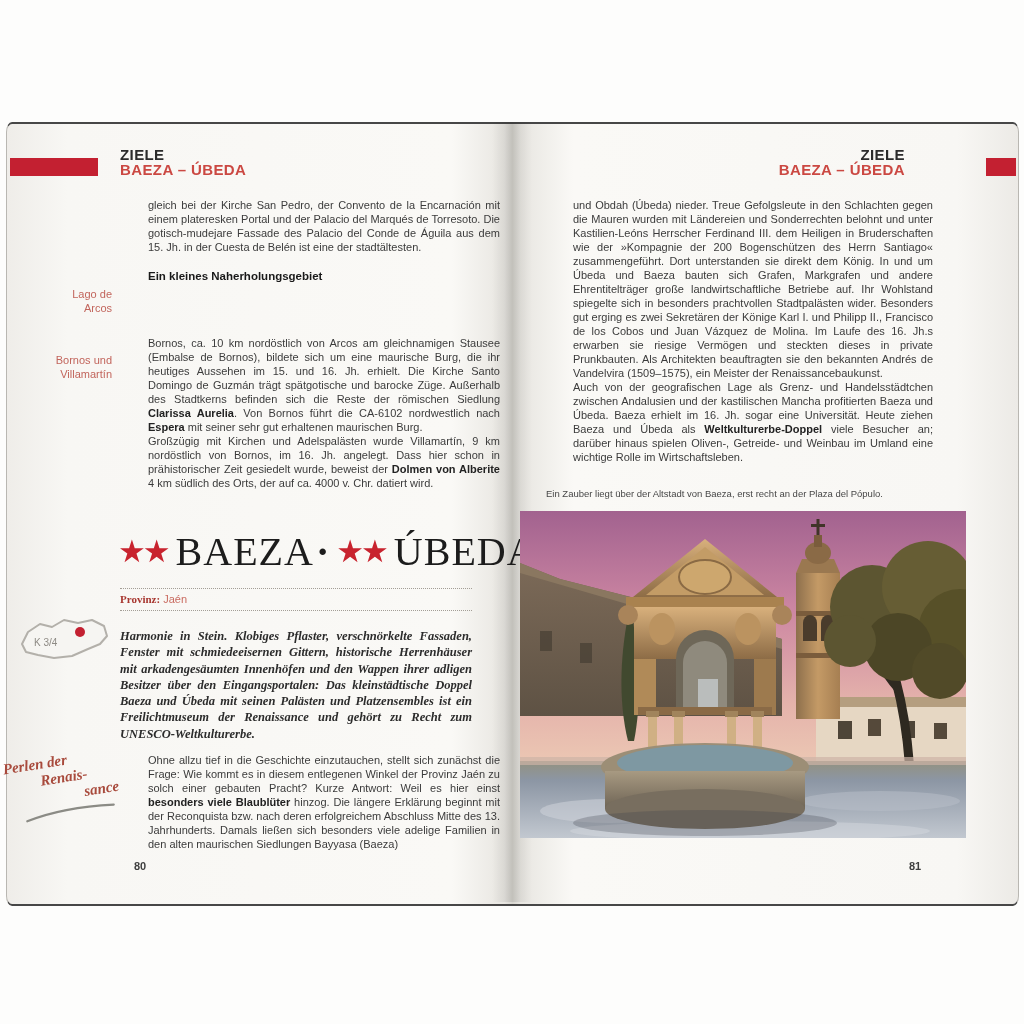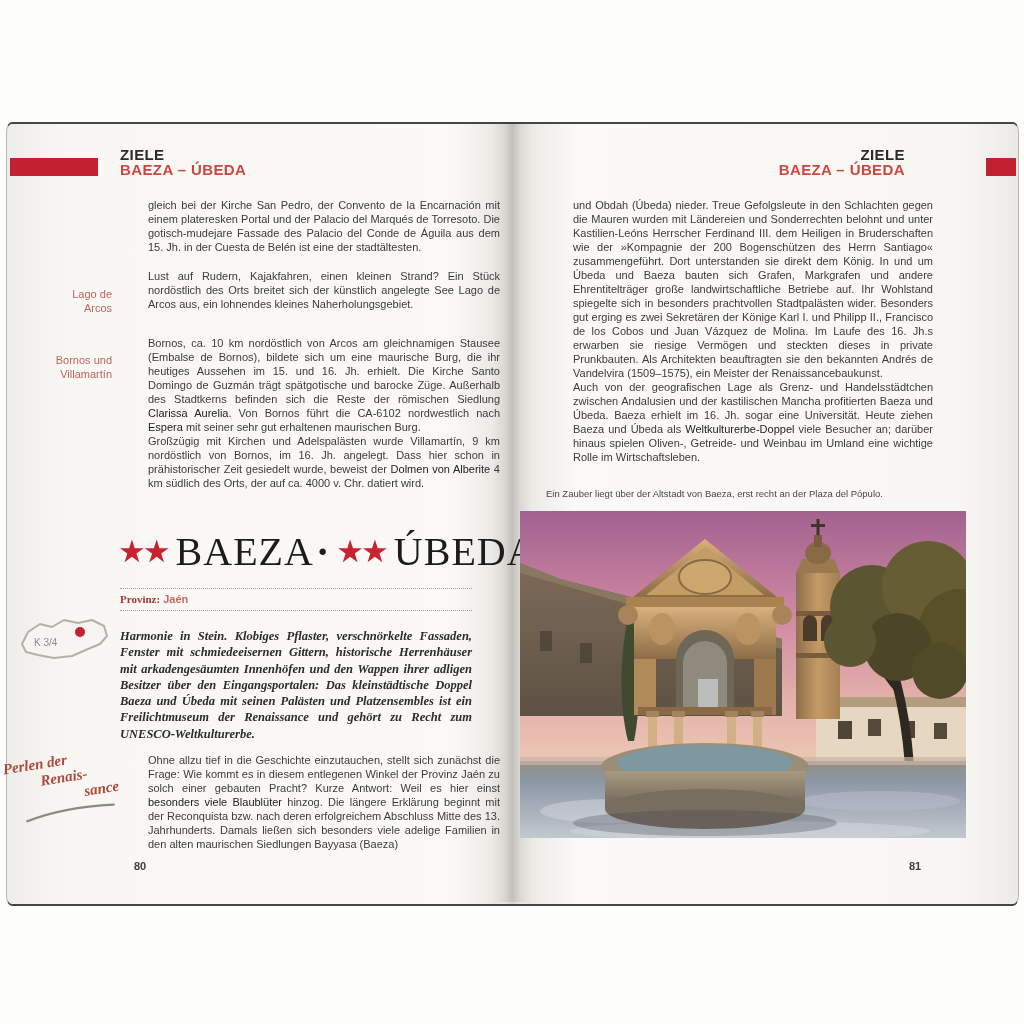--- a/index.html
+++ b/index.html
@@ -25,41 +25,41 @@
   
   .hdr{position:absolute;font-size:15px;font-weight:bold;letter-spacing:.4px;line-height:15px;}
   .hdr .kicker{color:#2b2b2b;display:block;}
   .hdr .title{color:#cb4842;display:block;}
   .hdr-left{left:120px;top:147px;text-align:left;}
   .hdr-right{left:545px;width:360px;top:147px;text-align:right;}
 
   
   .body-txt{font-size:11px;line-height:14px;color:#3b3b3b;text-align:justify;margin-left:28px;}
   .body-txt p{margin:0;}
-  .seg-b{font-weight:normal;color:#222;}
+  .seg-b{font-weight:bold;color:#222;}
   .colL{position:absolute;left:120px;width:352px;}
   .colR{position:absolute;left:545px;width:360px;}
   h4.subhead{margin:0 0 1px 0;font-size:11.5px;line-height:14px;color:#191919;}
 
   
   .mnote{position:absolute;left:28px;width:84px;text-align:right;
     color:#c2655c;font-size:11px;line-height:14px;font-weight:normal;}
   .mnote span{display:block;}
 
   
   .chapter{position:absolute;left:118px;top:530px;width:360px;white-space:nowrap;
     font-family:"Liberation Serif",serif;color:#1c1c1c;font-size:40px;line-height:44px;letter-spacing:1px;}
   .chapter .stars{color:#c8232e;font-size:31px;letter-spacing:-3px;vertical-align:3px;margin-right:8px;}
   .chapter .sep{margin:0 6px 0 2px;font-weight:bold;}
 
   .province{position:absolute;left:120px;top:588px;width:352px;
     border-top:1px dotted #a39e96;border-bottom:1px dotted #a39e96;
     padding:4px 0 5px 0;font-size:11px;font-weight:bold;}
   .province .lbl{color:#a83730;font-family:Liberation Serif, serif;}
-  .province .val{color:#c96b60;font-weight:bold;}
+  .province .val{color:#c96b60;font-weight:normal;}
 
   
   .mapbadge{position:absolute;left:12px;top:608px;width:102px;height:76px;}
 
   
   .intro{position:absolute;left:120px;top:628px;width:352px;
     font-family:"Liberation Serif",serif;font-style:italic;font-weight:bold;
     font-size:12.5px;line-height:16.3px;color:#2c2c2c;text-align:justify;}
   .p-history{position:absolute;left:120px;top:753px;width:352px;}
 
@@ -97,21 +97,21 @@
 
 <div class="colL body-txt" style="top:198px;">
   <p>gleich bei der Kirche San Pedro, der Convento de la Encarnación mit einem plateresken Portal und der Palacio del Marqués de Torresoto. Die gotisch-mudejare Fassade des Palacio del Conde de Águila aus dem 15. Jh. in der Cuesta de Belén ist eine der stadtältesten.</p>
 </div>
 
 <div class="mnote" style="top:287px;">
   <span>Lago de</span>
   <span>Arcos</span>
 </div>
 <div class="colL body-txt" style="top:269px;">
-  <p>Lust auf Rudern, Kajakfahren, einen kleinen Strand? Ein Stück nordöstlich des Orts breitet sich der künstlich angelegte See Lago de Arcos aus, ein lohnendes kleines Naherholungsgebiet.</p>
+  <h4 class="subhead">Ein kleines Naherholungsgebiet</h4>
 </div>
 
 <div class="mnote" style="top:353px;">
   <span>Bornos und</span>
   <span>Villamartín</span>
 </div>
 <div class="colL body-txt" style="top:336px;">
   <p><span>Bornos, ca. 10 km nordöstlich von Arcos am gleichnamigen Stausee (Embalse de Bornos), bildete sich um eine maurische Burg, die ihr heutiges Aussehen im 15. und 16. Jh. erhielt. Die Kirche Santo Domingo de Guzmán trägt spätgotische und barocke Züge. Außerhalb des Stadtkerns befinden sich die Reste der römischen Siedlung </span><span class="seg-b">Clarissa Aurelia</span><span>. Von Bornos führt die CA-6102 nordwestlich nach </span><span class="seg-b">Espera</span><span> mit seiner sehr gut erhaltenen maurischen Burg.</span></p>
   <p><span>Großzügig mit Kirchen und Adelspalästen wurde Villamartín, 9 km nordöstlich von Bornos, im 16. Jh. angelegt. Dass hier schon in prähistorischer Zeit gesiedelt wurde, beweist der </span><span class="seg-b">Dolmen von Alberite</span><span> 4 km südlich des Orts, der auf ca. 4000 v. Chr. datiert wird.</span></p>
 </div>

